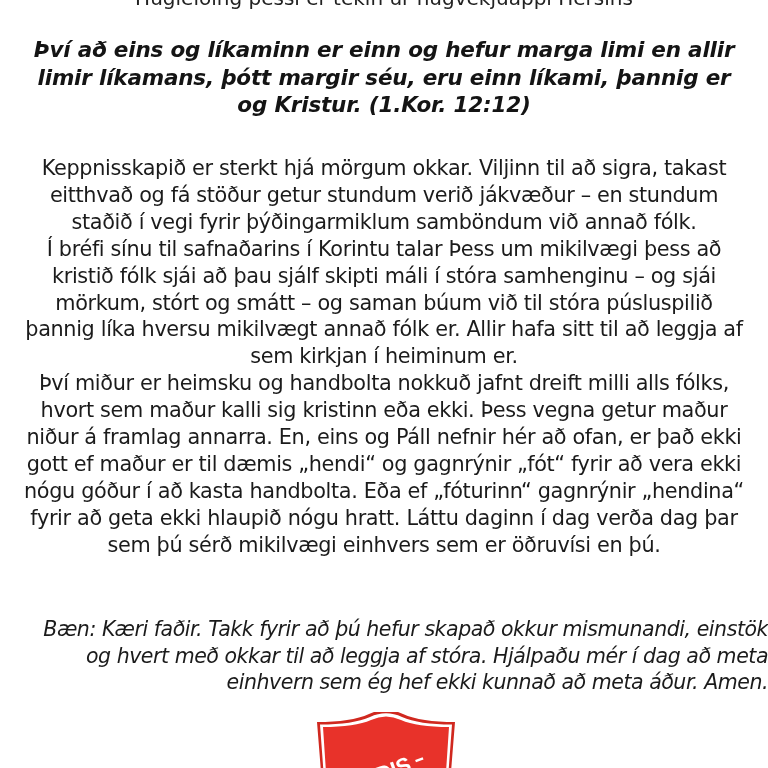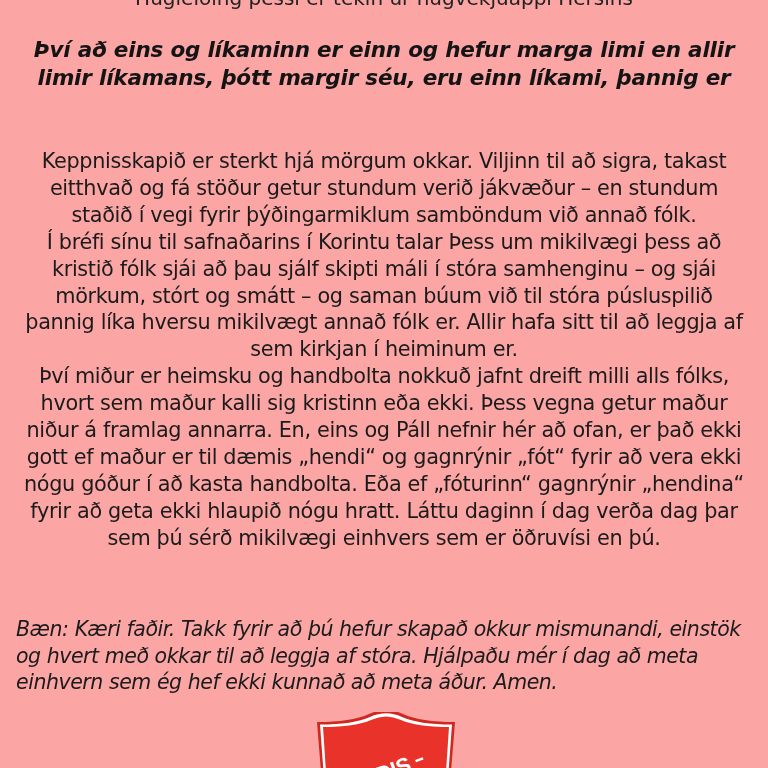--- a/index.html
+++ b/index.html
@@ -11,21 +11,21 @@
       height: 768px;
       overflow: hidden;
       position: relative;
       background: #d2fea1;
       color: #1a1a1a;
       font-family: "DejaVu Sans", "Liberation Sans", sans-serif;
     }
     .page {
       position: absolute;
       inset: 0;
-      background: #fca5a5;
+      background: #ffffff;
     }
     .top-clip {
       position: absolute;
       left: 0;
       right: 0;
       top: -14px;
       text-align: center;
       font-size: 20px;
       line-height: 24px;
       color: #222;
@@ -45,33 +45,33 @@
       letter-spacing: -0.2px;
     }
     .verse .line, .body-text .line, .prayer .line {
       display: block;
       white-space: nowrap;
     }
     .body-text {
       position: absolute;
       left: 0;
       right: 0;
-      top: 148px;
+      top: 155px;
       text-align: center;
       font-size: 20.8px;
       line-height: 26.9px;
       color: #1b1b1b;
       letter-spacing: -0.35px;
     }
     .prayer {
       position: absolute;
-      left: 16px;
+      left: 4px;
       right: 0;
       top: 616px;
-      text-align: left;
+      text-align: right;
       font-style: italic;
       font-size: 20.5px;
       line-height: 26.5px;
       color: #1b1b1b;
       letter-spacing: -0.45px;
     }
     .shield {
       position: absolute;
       left: 311px;
       top: 712px;
@@ -85,20 +85,21 @@
 </head>
 <body>
 
 <div class="page">
 
   <div class="top-clip">Hugleiðing þessi er tekin úr hugvekjuappi Hersins</div>
 
   <div class="verse">
     <span class="line">Því að eins og líkaminn er einn og hefur marga limi en allir</span>
     <span class="line">limir líkamans, þótt margir séu, eru einn líkami, þannig er</span>
+    <span class="line">og Kristur. (1.Kor. 12:12)</span>
   </div>
 
   <div class="body-text">
     <span class="line">Keppnisskapið er sterkt hjá mörgum okkar. Viljinn til að sigra, takast</span>
     <span class="line">eitthvað og fá stöður getur stundum verið jákvæður – en stundum</span>
     <span class="line">staðið í vegi fyrir þýðingarmiklum samböndum við annað fólk.</span>
     <span class="line">Í bréfi sínu til safnaðarins í Korintu talar Þess um mikilvægi þess að</span>
     <span class="line">kristið fólk sjái að þau sjálf skipti máli í stóra samhenginu – og sjái</span>
     <span class="line">mörkum, stórt og smátt – og saman búum við til stóra púsluspilið</span>
     <span class="line">þannig líka hversu mikilvægt annað fólk er. Allir hafa sitt til að leggja af</span>

